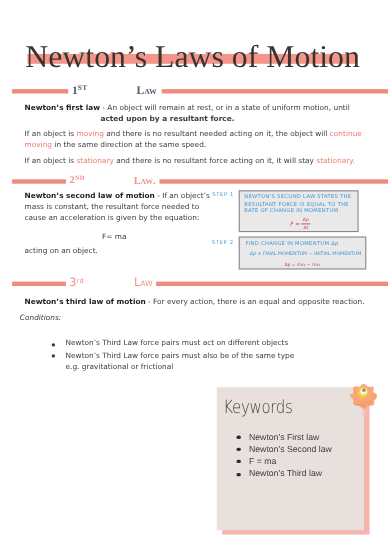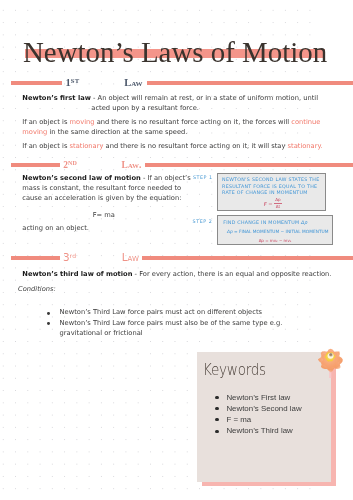--- a/index.html
+++ b/index.html
@@ -1,20 +1,20 @@
 <!DOCTYPE html>
 <html><head>
 <meta charset="utf-8">
 <style>
   html,body{margin:0;padding:0;}
   body{width:353px;height:500px;overflow:hidden;background:#fff;
     font-family:"Liberation Sans",sans-serif;}
   #page{position:relative;width:292px;height:500px;
     background-image:radial-gradient(circle, #d6d6da 0.45px, rgba(255,255,255,0) 0.55px);
-    background-size:12.28px 12.28px;background-position:9.4px 4.2px;padding-left:23px;}
+    background-size:12.28px 12.28px;background-position:9.4px 4.2px;}
 
   
   .title-wrap{position:absolute;left:23px;top:37px;}
   .title{position:relative;font-family:"Liberation Serif",serif;
     font-size:28.9px;line-height:30px;color:#3a332e;white-space:nowrap;}
   .title-hl{position:absolute;left:1.5px;top:11.6px;width:300px;height:9px;
     background:#f4958a;z-index:0;}
   .title span{position:relative;z-index:1;}
 
   
@@ -41,21 +41,21 @@
   .d2 .lbl{color:#ef9287;font-size:9.4px;font-weight:bold;padding:0 3.2px;
     position:relative;top:-0.3px;}
   .d3{left:10.5px;top:252.7px;}
   .d3 .rule{height:4.2px;}
   .d3 .lbl{color:#ef9287;font-size:10.4px;padding:0 3.2px;
     font-family:"DejaVu Sans",sans-serif;position:relative;top:-0.5px;}
   .d3 .lbl sup{font-size:58%;vertical-align:0.5em;}
 
   
   .b1p1{left:22.3px;top:93.6px;white-space:nowrap;line-height:9.9px;}
-  .b1p1 .l2{padding-left:69px;}
+  .b1p1 .l2{padding-left:69px;font-weight:bold;}
   .b1p2{left:22.3px;top:117.9px;white-space:nowrap;line-height:9.9px;}
   .b1p3{left:22.3px;top:141.2px;white-space:nowrap;}
   .b2p1{left:22.3px;top:174.2px;white-space:nowrap;line-height:9.85px;}
   .b2f{left:22.3px;width:163px;top:209.6px;text-align:center;}
   .b2p2{left:22.3px;top:222.9px;white-space:nowrap;line-height:10px;}
   .b3p1{left:22.3px;top:268.5px;white-space:nowrap;text-align:center;}
   .b3cond{left:18px;top:283.5px;white-space:nowrap;font-style:italic;}
   .b3list{left:22.3px;top:291.2px;margin:16px;padding:0;list-style:none;line-height:10.5px;}
   .b3list li{margin:0;padding:0 0 0 21.3px;position:relative;}
   .b3list li::before{content:"";position:absolute;left:9px;top:4.8px;
@@ -117,21 +117,21 @@
     <div class="lbl lbl1"><span>1</span><sup>ST</sup> <span class="w">Law</span></div>
     <div class="rule" style="width:236.8px"></div>
   </div>
 
   <div class="body b1p1">
     <div><b>Newton’s first law</b><span> - An object will remain at rest, or in a state of uniform motion, until</span></div>
     <div class="l2">acted upon by a resultant force.</div>
   </div>
 
   <div class="body b1p2">
-    <div><span>If an object is </span><span class="hi">moving</span><span> and there is no resultant force acting on it, the forces will </span><span class="hi">continue</span></div>
+    <div><span>If an object is </span><span class="hi">moving</span><span> and there is no resultant needed acting on it, the object will </span><span class="hi">continue</span></div>
     <div><span class="hi">moving</span><span> in the same direction at the same speed.</span></div>
   </div>
 
   <div class="body b1p3">
     <span>If an object is </span><span class="hi">stationary</span><span> and there is no resultant force acting on it, it will stay </span><span class="hi">stationary.</span>
   </div>
 
   <div class="divider d2">
     <div class="rule" style="width:49.5px"></div>
     <div class="lbl lbl2"><span>2</span><sup>ND</sup> <span class="w">Law.</span></div>

